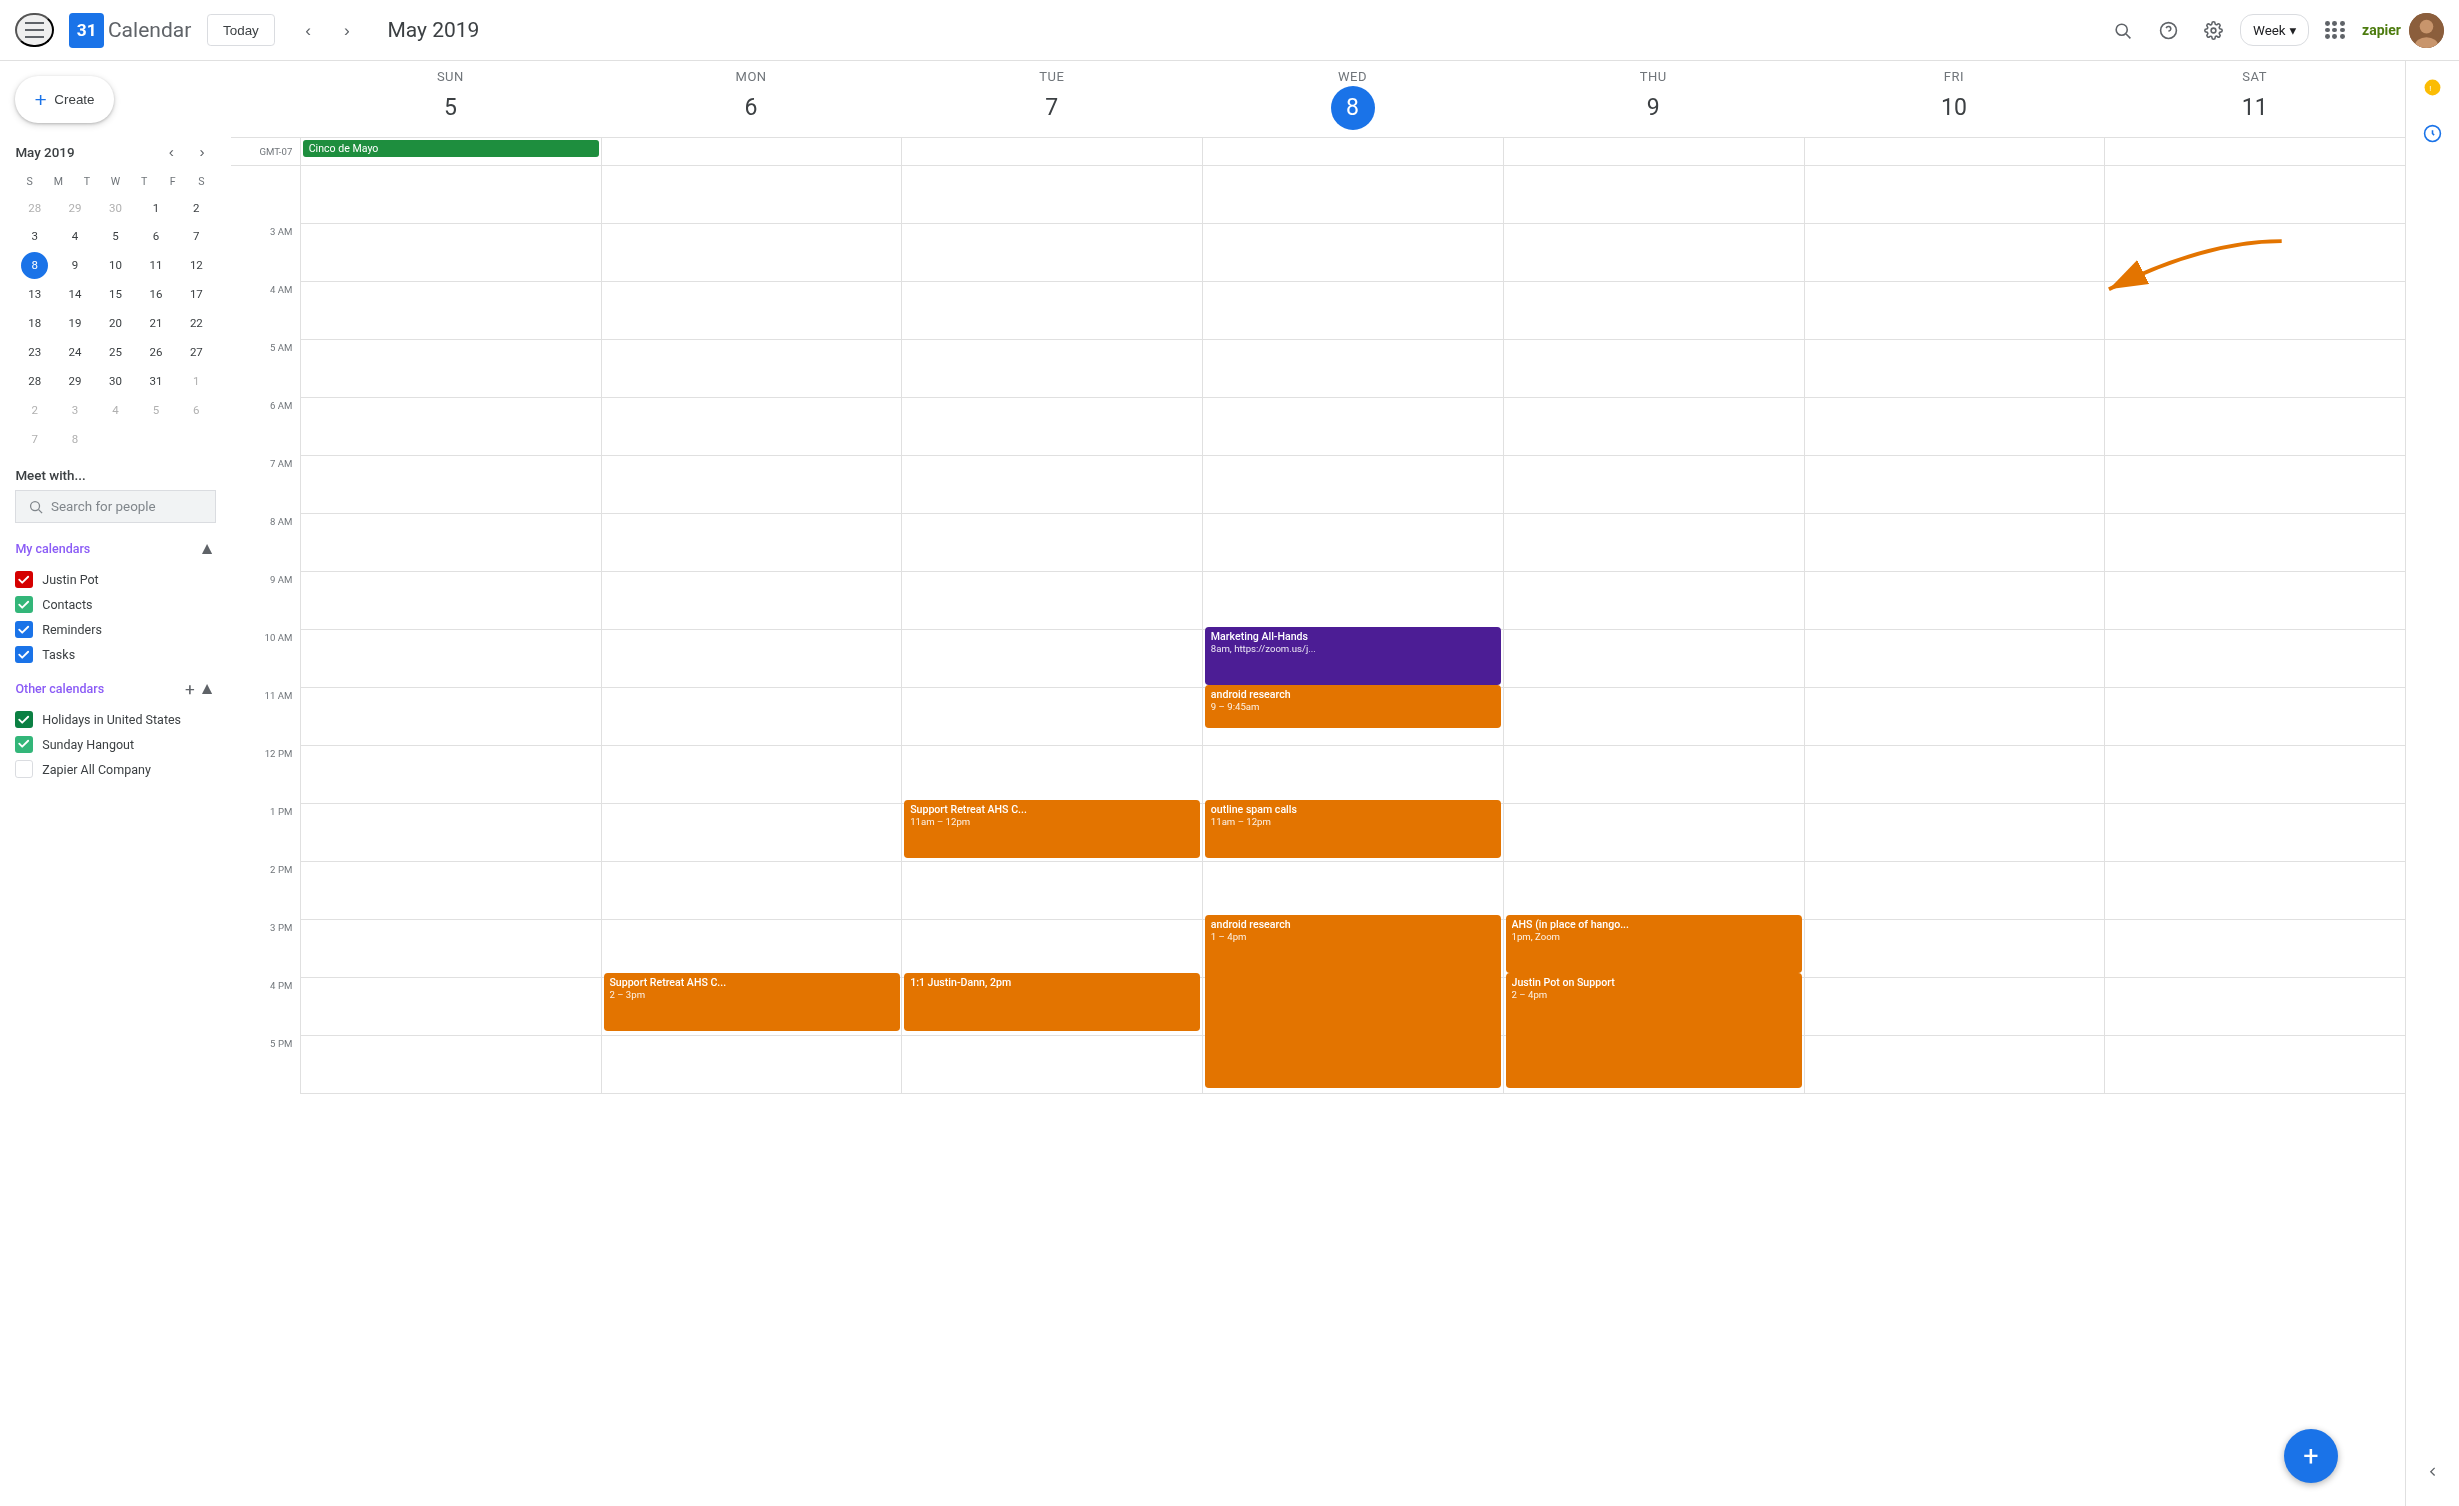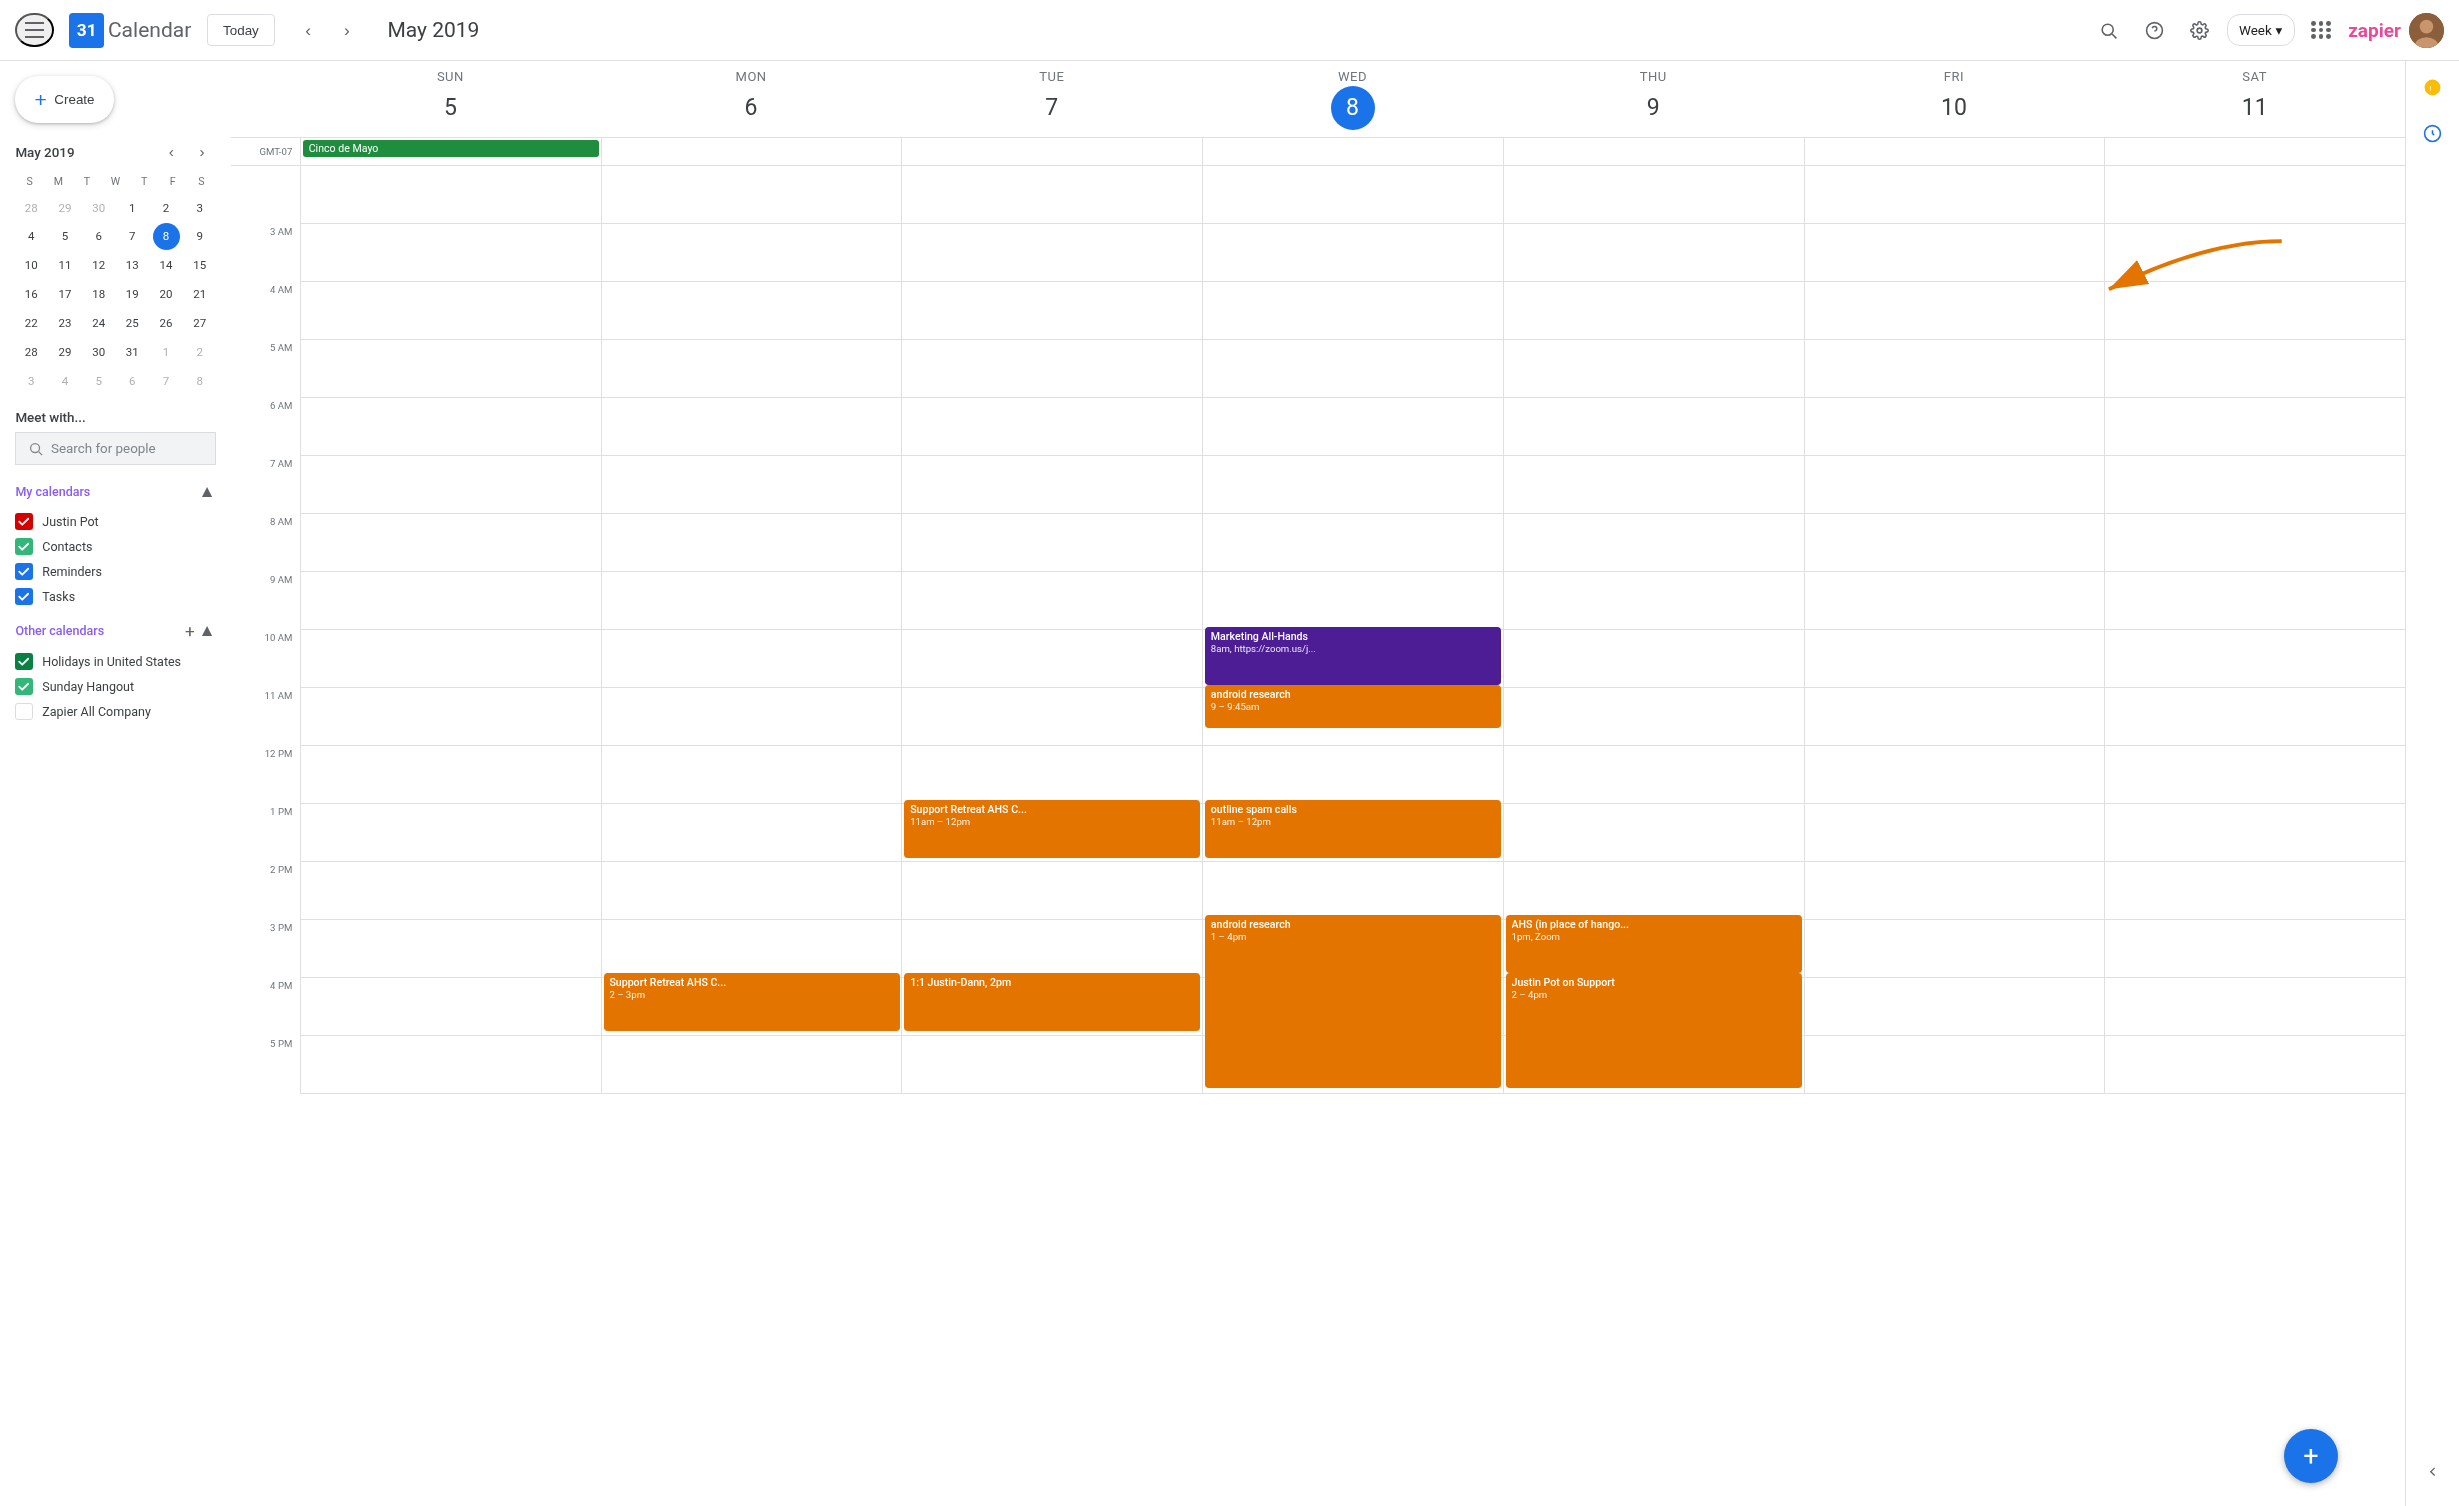--- a/index.html
+++ b/index.html
@@ -18,39 +18,39 @@
     .logo-text { font-size: 21px; color: #5f6368; font-weight: 400; }
     .today-btn { border: 1px solid #dadce0; border-radius: 3.8px; padding: 7.7px 15.4px; font-size: 13.4px; cursor: pointer; background: white; color: #3c4043; }
     .nav-arrows { display: flex; gap: 3.8px; }
     .nav-arrow { width: 35px; height: 35px; border-radius: 50%; border: none; background: none; cursor: pointer; display: flex; align-items: center; justify-content: center; color: #5f6368; font-size: 17.3px; }
     .current-month { font-size: 21px; font-weight: 400; color: #3c4043; margin-left: 7.7px; }
     .header-right { margin-left: auto; display: flex; align-items: center; gap: 7.7px; }
     .icon-btn { width: 38px; height: 38px; border-radius: 50%; border: none; background: none; cursor: pointer; display: flex; align-items: center; justify-content: center; color: #5f6368; font-size: 19px; }
     .week-select { border: 1px solid #dadce0; border-radius: 13px; padding: 7.7px 11.5px; font-size: 13.4px; cursor: pointer; background: white; display: flex; align-items: center; gap: 3.8px; }
     .apps-icon { display: grid; grid-template-columns: repeat(3,5.8px); gap: 1.9px; }
     .apps-dot { width: 4.8px; height: 4.8px; background: #5f6368; border-radius: 50%; }
-    .zapier-logo { color: #ec4899; font-weight: 700; font-size: 19px; text-align: right; }
+    .zapier-logo { color: #4d7c0f; font-weight: 700; font-size: 14px; text-align: right; }
     .avatar { width: 35px; height: 35px; border-radius: 50%; background: #8b5e3c; overflow: hidden; cursor: pointer; }
 
     
     .main-layout { display: flex; height: calc(1506px - 61px); }
 
     
     .sidebar { width: 231px; padding: 15.4px; flex-shrink: 0; overflow-y: auto; }
     .create-btn { display: flex; align-items: center; gap: 7.7px; background: white; border: none; border-radius: 23px; padding: 11.5px 19px; box-shadow: 0 1px 2.9px rgba(0,0,0,0.2), 0 1.9px 7.7px rgba(0,0,0,0.15); cursor: pointer; font-size: 13.4px; color: #3c4043; margin-bottom: 15.4px; }
     .create-plus { font-size: 21px; color: #1a73e8; }
 
     
     .mini-cal { margin-bottom: 15.4px; }
     .mini-cal-header { display: flex; align-items: center; justify-content: space-between; margin-bottom: 7.7px; }
     .mini-cal-title { font-size: 13.4px; font-weight: 500; color: #3c4043; }
     .mini-cal-nav { width: 27px; height: 27px; border-radius: 50%; border: none; background: none; cursor: pointer; color: #5f6368; font-size: 15.4px; display: flex; align-items: center; justify-content: center; }
     .mini-cal-dow { display: grid; grid-template-columns: repeat(7, 1fr); margin-bottom: 3.8px; }
     .mini-cal-dow span { text-align: center; font-size: 10.6px; color: #70757a; padding: 1.9px 0; }
-    .mini-cal-days { display: grid; grid-template-columns: repeat(6, 1fr); gap: 1.9px; }
+    .mini-cal-days { display: grid; grid-template-columns: repeat(5, 1fr); gap: 1.9px; }
     .mini-day { width: 27px; height: 27px; display: flex; align-items: center; justify-content: center; font-size: 11.5px; border-radius: 50%; cursor: pointer; color: #3c4043; margin: auto; }
     .mini-day.today { background: #1a73e8; color: white; }
     .mini-day.other-month { color: #b0b0b0; }
 
     
     .meet-section { margin-bottom: 15.4px; }
     .meet-title { font-size: 13.4px; font-weight: 500; color: #3c4043; margin-bottom: 7.7px; }
     .people-search { display: flex; align-items: center; border: 1px solid #dadce0; border-radius: 0; padding: 7.7px 11.5px; gap: 7.7px; cursor: text; background: #f1f3f4; }
     .people-search-text { font-size: 13.4px; color: #80868b; }
 

